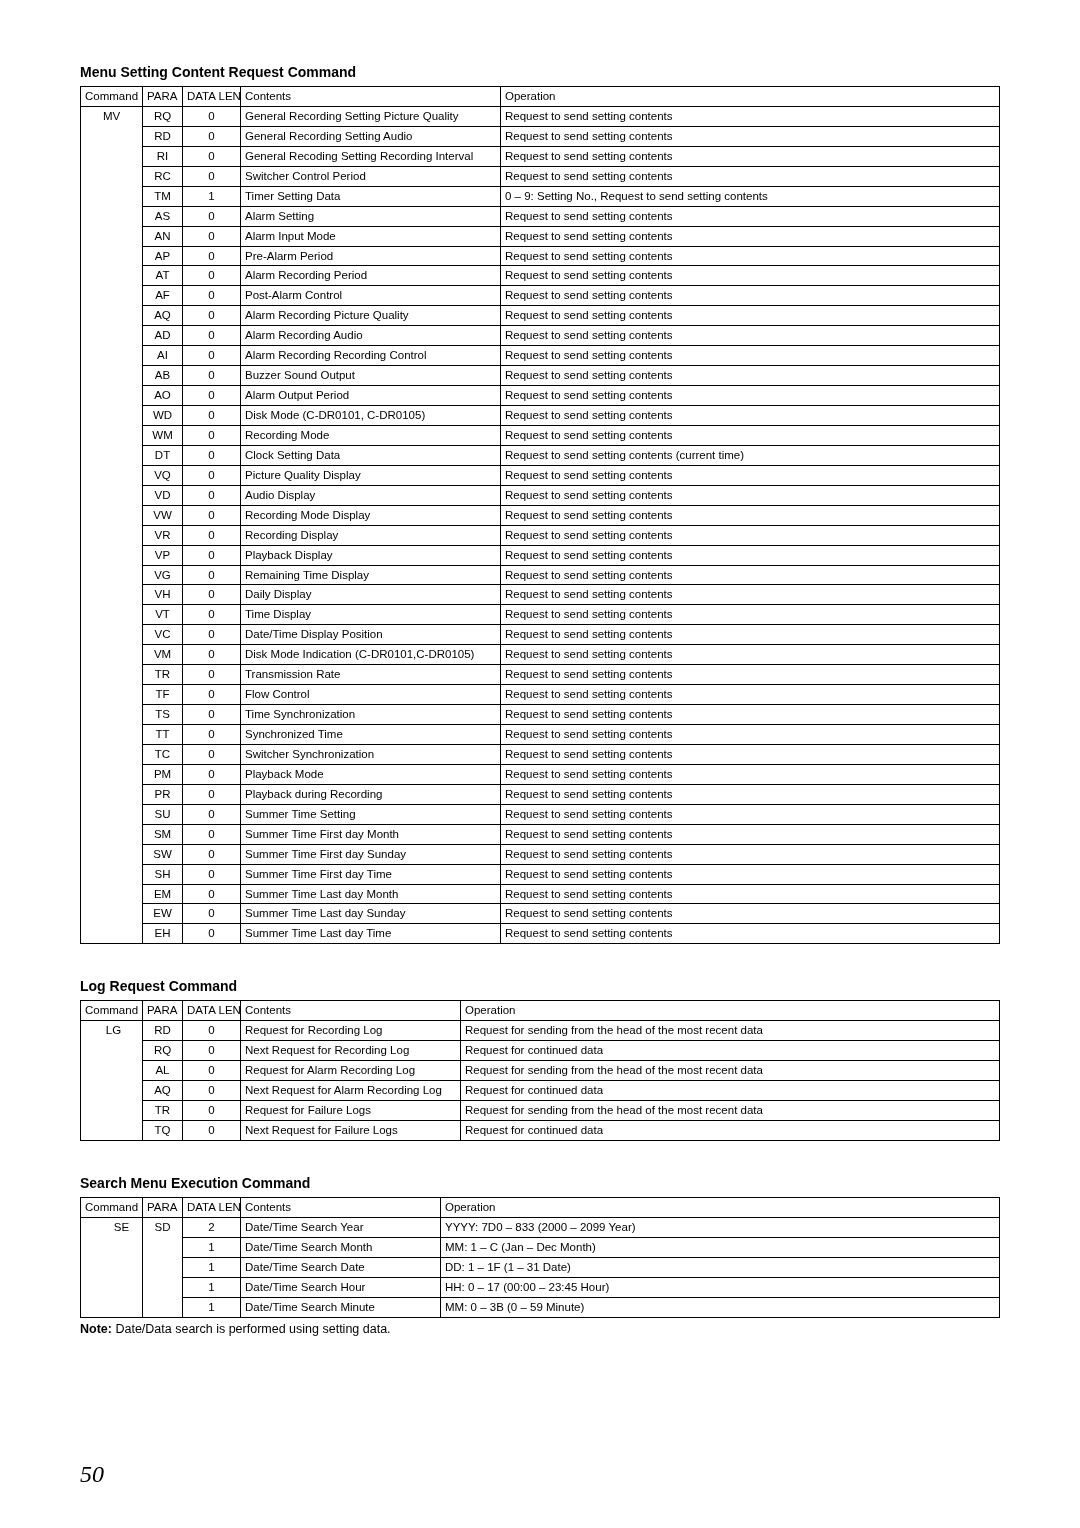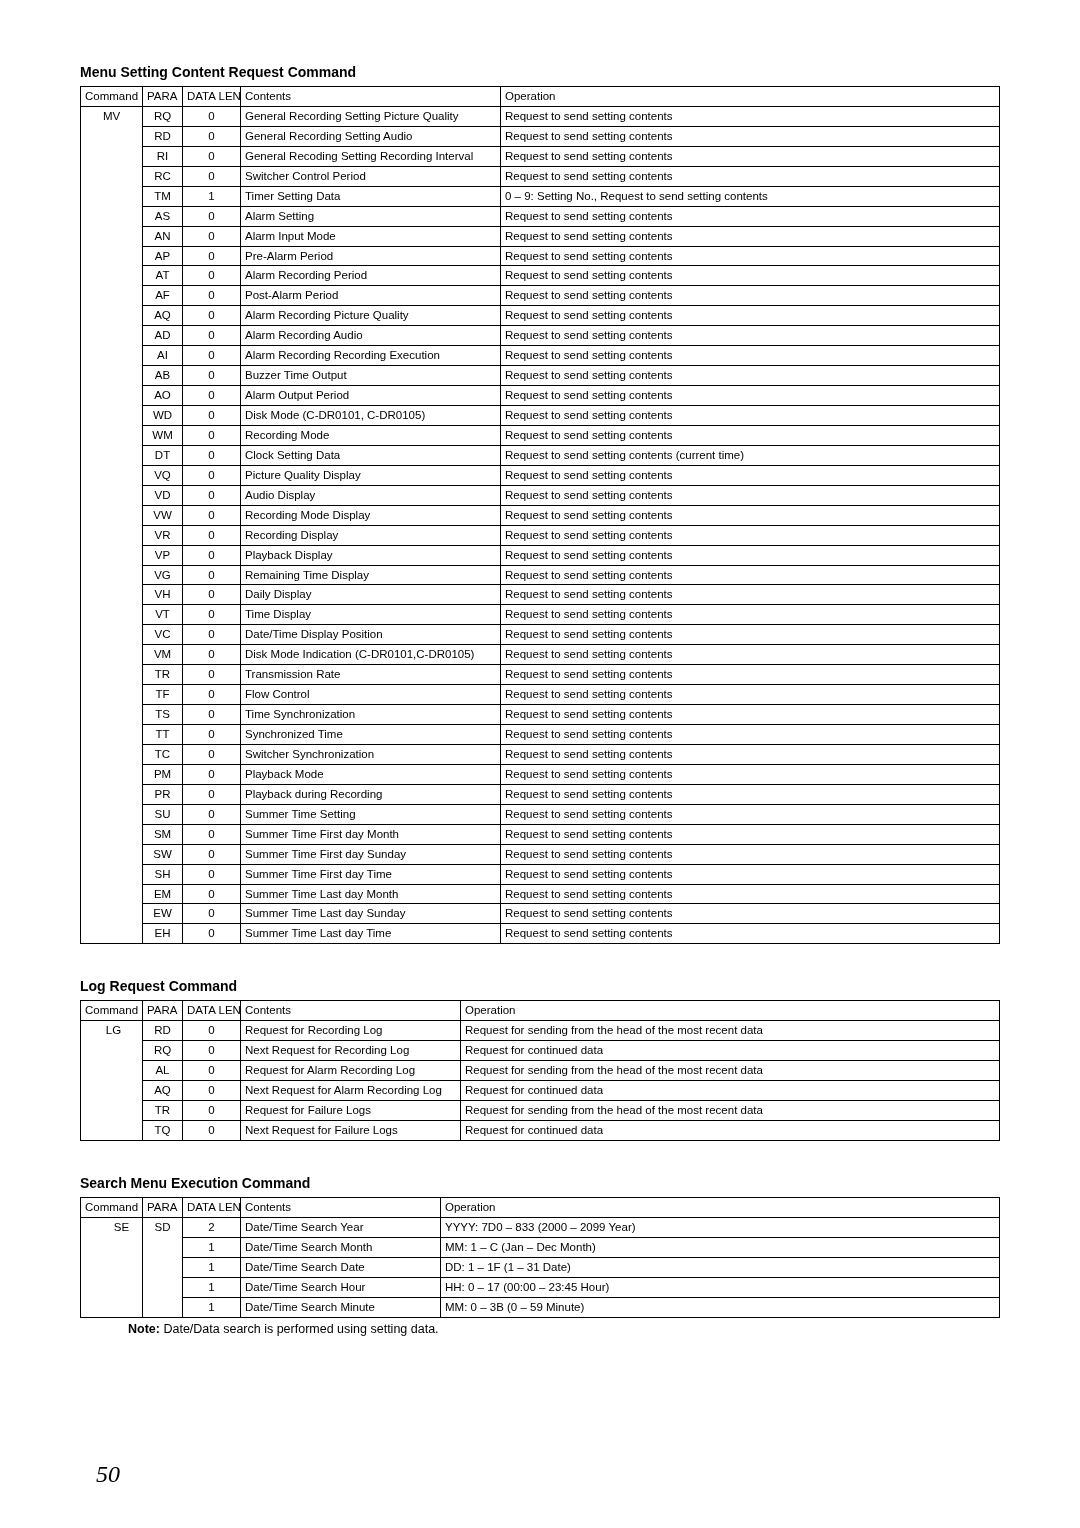--- a/index.html
+++ b/index.html
@@ -40,24 +40,24 @@
   .col-para { width: 40px; text-align: center;}
   .col-datalen { width: 58px; text-align: center; font-size:10.5px;}
   .col-contents-1 { width: 260px; }
   .col-operation-1 { }
   .col-contents-2 { width: 220px; }
   .col-operation-2 { }
   .col-contents-3 { width: 200px; }
   .col-operation-3 { }
   .center { text-align: center; }
   .note { font-size: 12.5px; margin-top: 4px; }
-  .note b { font-weight: bold; margin-left: 48px; }
+  .note b { font-weight: bold; }
   .page-number {
     position: absolute;
-    left: 96px;
+    left: 80px;
     bottom: 40px;
     font-size: 24px;
     font-weight: normal;
     font-style: italic;
     font-family: "Times New Roman", serif;
   }
   .gap { height: 30px; }
 </style>
 </head>
 <body>
@@ -132,45 +132,45 @@
       </tr>
       <tr>
         <td class="center">AT</td>
         <td class="center">0</td>
         <td>Alarm Recording Period</td>
         <td>Request to send setting contents</td>
       </tr>
       <tr>
         <td class="center">AF</td>
         <td class="center">0</td>
-        <td>Post-Alarm Period</td>
+        <td>Post-Alarm Control</td>
         <td>Request to send setting contents</td>
       </tr>
       <tr>
         <td class="center">AQ</td>
         <td class="center">0</td>
         <td>Alarm Recording Picture Quality</td>
         <td>Request to send setting contents</td>
       </tr>
       <tr>
         <td class="center">AD</td>
         <td class="center">0</td>
         <td>Alarm Recording Audio</td>
         <td>Request to send setting contents</td>
       </tr>
       <tr>
         <td class="center">AI</td>
         <td class="center">0</td>
-        <td>Alarm Recording Recording Execution</td>
+        <td>Alarm Recording Recording Control</td>
         <td>Request to send setting contents</td>
       </tr>
       <tr>
         <td class="center">AB</td>
         <td class="center">0</td>
-        <td>Buzzer Time Output</td>
+        <td>Buzzer Sound Output</td>
         <td>Request to send setting contents</td>
       </tr>
       <tr>
         <td class="center">AO</td>
         <td class="center">0</td>
         <td>Alarm Output Period</td>
         <td>Request to send setting contents</td>
       </tr>
       <tr>
         <td class="center">WD</td>

